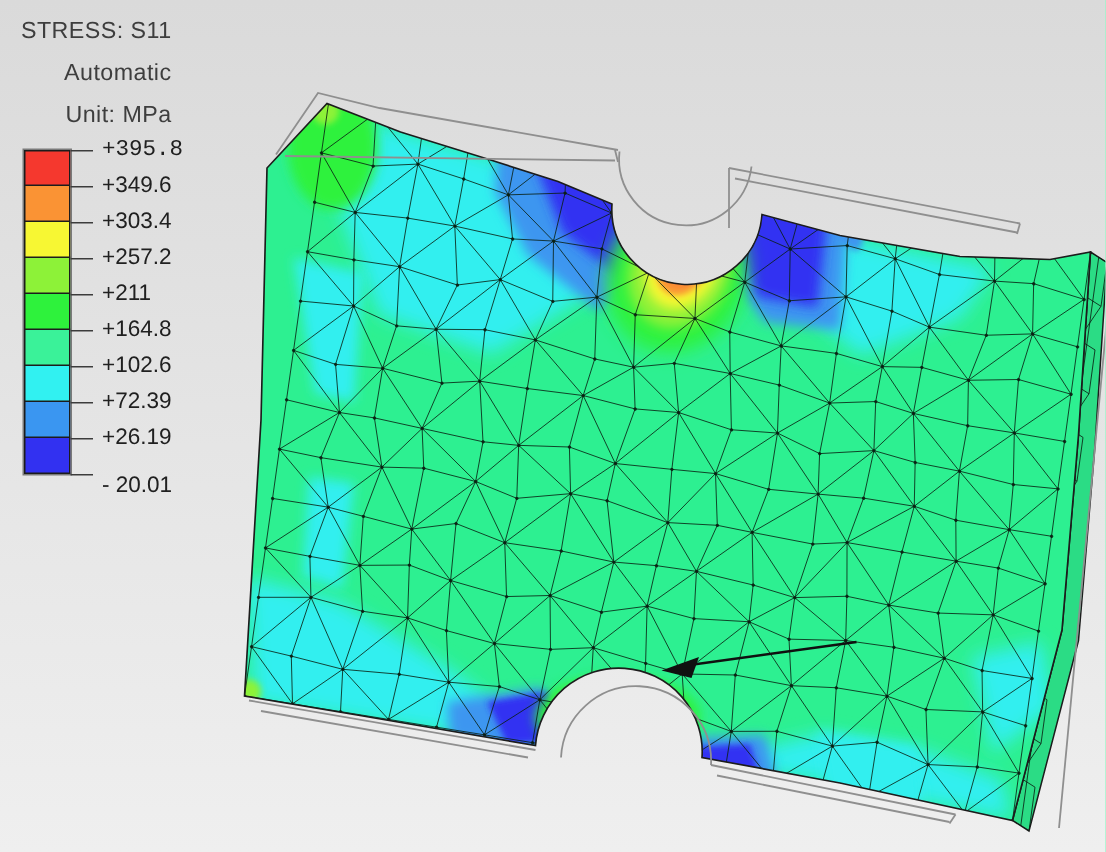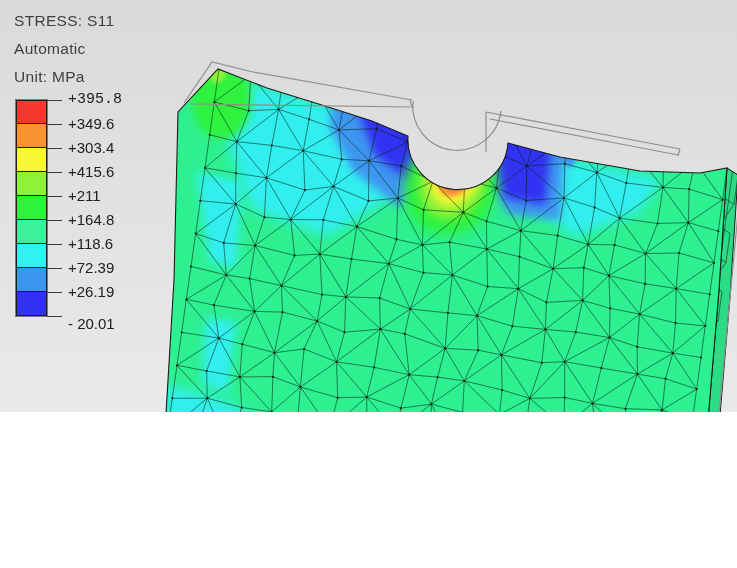--- a/index.html
+++ b/index.html
@@ -1,20 +1,21 @@
 <!DOCTYPE html>
 <html><head>
 <meta charset="utf-8">
 <style>
   html,body{margin:0;padding:0;}
   #stage{
-    position:relative; width:737px; height:412px; overflow:hidden;
+    position:relative; width:737px; height:568px; overflow:hidden;
     font-family:"Liberation Sans", sans-serif;
     background:linear-gradient(#dadada,#efefef);
     user-select:none;
+    text-align:right;
   }
   #scene{position:absolute;inset:0;}
   
   #header{position:absolute;left:14px;top:7px;color:#3e3e3e;font-size:15.5px;line-height:28px;letter-spacing:.3px;}
   
   #legend{position:absolute;left:16px;top:100px;}
   #legend .bar{position:absolute;left:0;top:0;width:31px;outline:1px solid #7a7a7a;}
   #legend .band{width:31px;height:24px;box-sizing:border-box;border:1px solid #1c1c1c;}
   #legend .band + .band{border-top:none;}
   #legend .tick{position:absolute;left:31px;width:15px;height:1px;background:#3c3c3c;}
@@ -154,27 +155,27 @@
         <div class="band" style="background: rgb(58, 150, 241);"></div>
         <div class="band" style="background: rgb(50, 49, 241);"></div>
       </div>
   <div class="tick" style="top: 0px;"></div>
       <div class="ticklabel" style="top: -9px; font-family: Liberation Mono, monospace;">+395.8</div>
       <div class="tick" style="top: 24px;"></div>
       <div class="ticklabel" style="top: 15px;">+349.6</div>
       <div class="tick" style="top: 48px;"></div>
       <div class="ticklabel" style="top: 39px;">+303.4</div>
       <div class="tick" style="top: 72px;"></div>
-      <div class="ticklabel" style="top: 63px;">+415.6</div>
+      <div class="ticklabel" style="top: 63px;">+257.2</div>
       <div class="tick" style="top: 96px;"></div>
       <div class="ticklabel" style="top: 87px;">+211</div>
       <div class="tick" style="top: 120px;"></div>
       <div class="ticklabel" style="top: 111px;">+164.8</div>
       <div class="tick" style="top: 144px;"></div>
-      <div class="ticklabel" style="top: 135px;">+118.6</div>
+      <div class="ticklabel" style="top: 135px;">+102.6</div>
       <div class="tick" style="top: 168px;"></div>
       <div class="ticklabel" style="top: 159px;">+72.39</div>
       <div class="tick" style="top: 192px;"></div>
       <div class="ticklabel" style="top: 183px;">+26.19</div>
       <div class="tick" style="top: 216px;"></div>
       <div class="ticklabel" style="top: 215px;">- 20.01</div>
     </div>
 
 
 </div>

